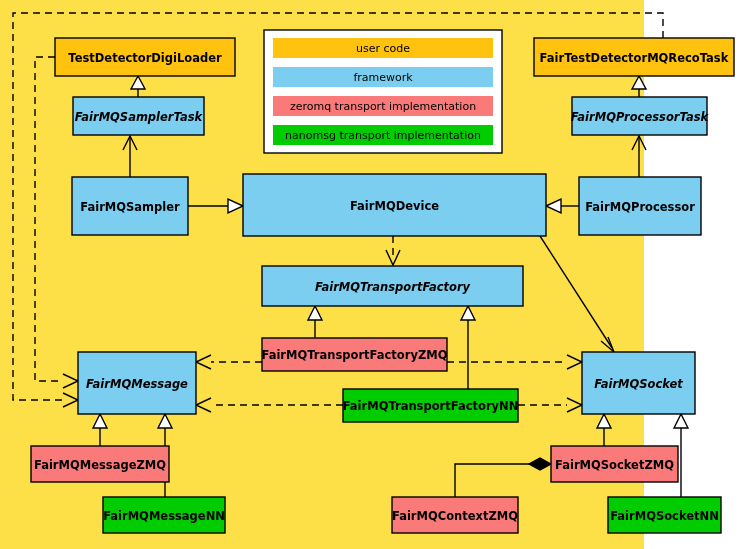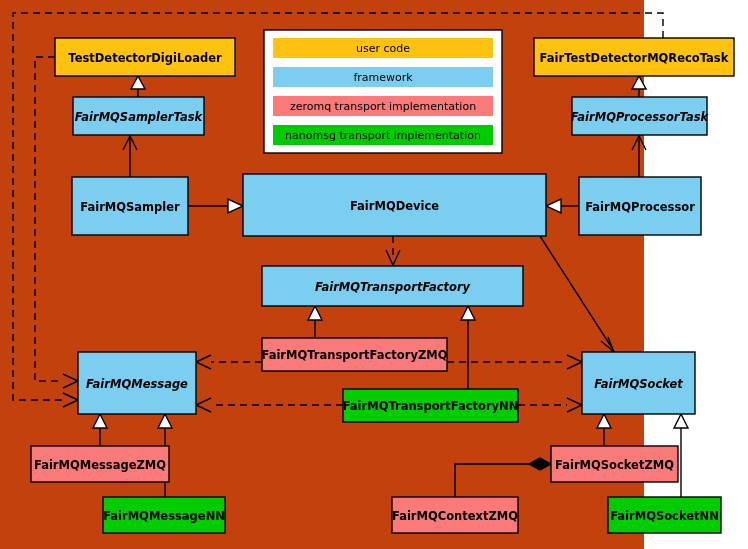--- a/index.html
+++ b/index.html
@@ -1,18 +1,18 @@
 <!DOCTYPE html>
 <html><head>
 <meta charset="utf-8">
 <style>
   html,body{margin:0;padding:0;background:#ffffff;}
   body{width:748px;height:549px;overflow:hidden;
        font-family:"DejaVu Sans","Liberation Sans",sans-serif;}
-  #diagram-root{position:relative;width:644px;height:549px;background:#c2410c;}
+  #diagram-root{position:relative;width:644px;height:549px;background:#fde047;}
   svg#uml{position:absolute;left:0;top:0;width:748px;height:549px;}
   .box-rect{stroke:#000000;stroke-width:1.4;}
   .node-label{font-family:"DejaVu Sans","Liberation Sans",sans-serif;
        font-size:11.5px;font-weight:bold;fill:#000;text-anchor:middle;
        dominant-baseline:middle;}
   .node-label.abstract{font-style:italic;}
   .legend-label{font-family:"DejaVu Sans","Liberation Sans",sans-serif;
        font-size:11px;font-weight:normal;fill:#000;text-anchor:middle;
        dominant-baseline:middle;}
   .edge{stroke:#000000;stroke-width:1.4;fill:none;}

